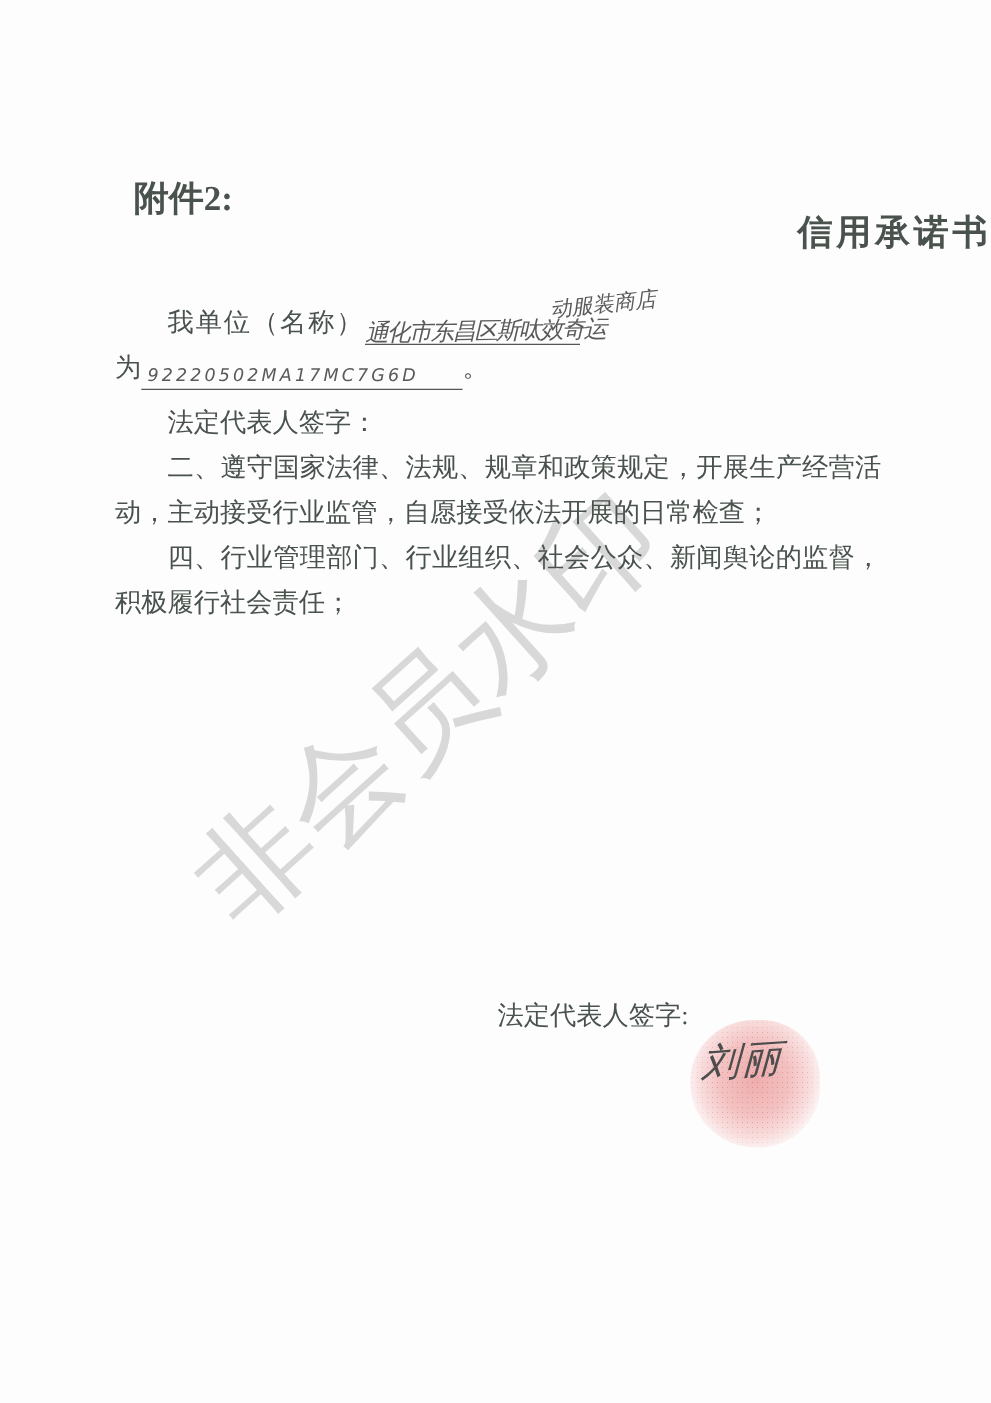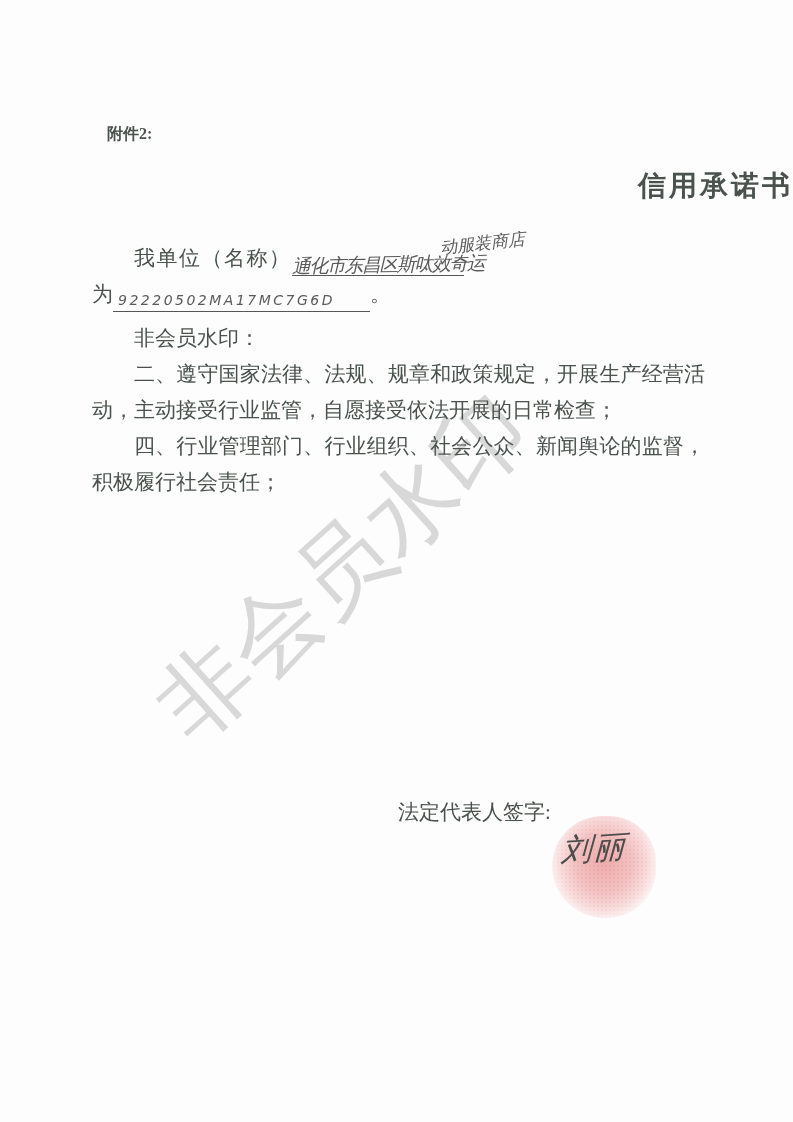--- a/index.html
+++ b/index.html
@@ -31,22 +31,22 @@
     color: var(--watermark);
     white-space: nowrap;
     transform: rotate(-42deg);
     transform-origin: center center;
     z-index: 0;
     user-select: none;
   }
   .attachment-label {
     position: absolute;
     left: 107px;
-    top: 124px;
-    font-size: 16px;
+    top: 140px;
+    font-size: 28px;
     font-weight: bold;
     z-index: 1;
   }
   .doc-title {
     position: absolute;
     top: 167px;
     left: 0;
     width: 100%;
     margin: 0;
     text-align: right;
@@ -164,21 +164,21 @@
   <div class="attachment-label">附件2:</div>
 
   <h1 class="doc-title">信用承诺书</h1>
 
   <div class="body-block">
 
     <div class="form-line line1"><span class="printed">我单位（名称）</span><span class="blank name-blank"><span class="hw hw-name">通化市东昌区斯呔效奇运</span><span class="hw hw-overflow">动服装商店</span></span></div>
 
     <div class="form-line line2"><span class="printed">为</span><span class="blank code-blank"><span class="hw hw-code">92220502MA17MC7G6D</span></span><span class="printed">。</span></div>
 
-    <p class="intro">非会员水印：</p>
+    <p class="intro">法定代表人签字：</p>
     <p>二、遵守国家法律、法规、规章和政策规定，开展生产经营活动，主动接受行业监管，自愿接受依法开展的日常检查；</p>
     <p>四、行业管理部门、行业组织、社会公众、新闻舆论的监督，积极履行社会责任；</p>
   </div>
 
   <div class="sign-block">
     <div class="sign-line2">法定代表人签字:</div>
   </div>
 
   <div class="fingerprint"></div>
 

